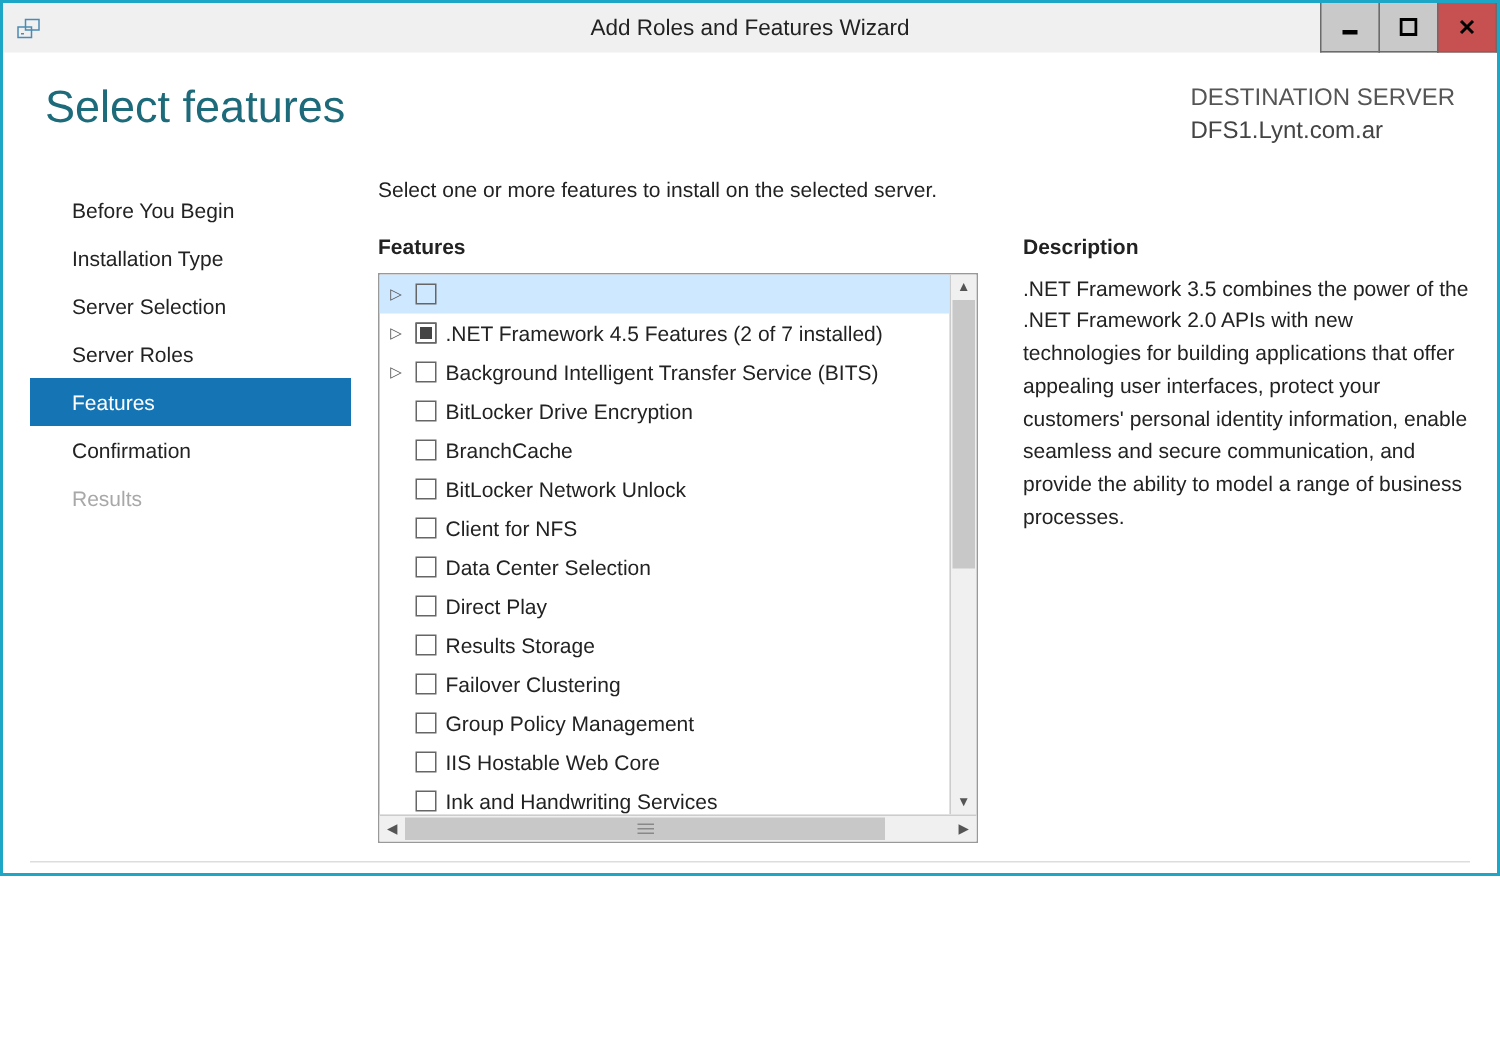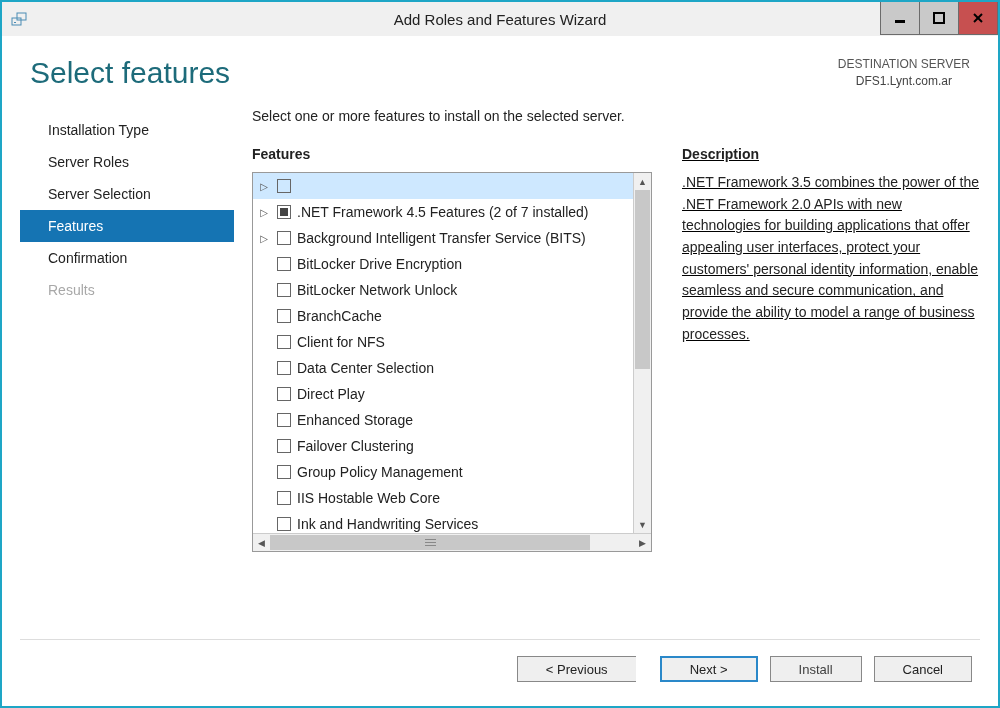--- a/index.html
+++ b/index.html
@@ -1,38 +1,38 @@
 <!DOCTYPE html>
 <html><head>
 <meta charset="utf-8">
 <style>
   html, body { margin:0; padding:0; font-family:"Segoe UI", Arial, sans-serif; background:#fff; }
-  .window { width:1000px; height:708px; box-sizing:border-box; border:2px solid #1ea6c6; position:relative; display:flex; flex-direction:column; }
+  .window { width:1000px; height:584px; box-sizing:border-box; border:2px solid #1ea6c6; position:relative; display:flex; flex-direction:column; }
   .titlebar { height:34px; background:#f0f0f0; display:flex; align-items:center; position:relative; padding-left:8px; }
   .titlebar .title { position:absolute; left:50%; transform:translateX(-50%); font-size:15px; color:#222; }
   .winicon { width:20px; height:20px; display:flex; align-items:center; justify-content:center; }
   .winctrls { margin-left:auto; display:flex; height:100%; }
   .winctrl { width:38px; height:32px; border:1px solid #6b6b6b; border-top:none; display:flex; align-items:center; justify-content:center; background:#c9c9c9; margin-left:-1px; }
   .winctrl.close { background:#c75050; color:#000; }
   .winctrl svg { display:block; }
   .content { flex:1; display:flex; flex-direction:column; padding:12px 18px 0 18px; position:relative; }
   .header { display:flex; justify-content:space-between; align-items:flex-start; padding:8px 10px 0 10px; }
   .page-title { color:#1d6b7a; font-size:30px; font-weight:300; }
-  .dest { text-align:center; font-size:12px; color:#444; line-height:1.4; }
+  .dest { text-align:left; font-size:16px; color:#444; line-height:1.4; }
   .dest .lbl { color:#555; }
   .body { display:flex; flex:1; margin-top:18px; min-height:0; }
   .nav { width:214px; flex-shrink:0; padding-top:6px; }
   .nav-item { padding:8px 10px 8px 28px; font-size:14px; color:#222; cursor:pointer; }
   .nav-item.selected { background:#1574b3; color:#fff; }
   .nav-item.disabled { color:#a8a8a8; }
   .main { flex:1; display:flex; flex-direction:column; padding-left:18px; min-height:0; }
   .instr { font-size:14px; color:#222; }
   .cols { display:flex; margin-top:22px; gap:30px; min-height:0; flex:1; }
   .col-features { width:400px; display:flex; flex-direction:column; }
-  .col-desc { flex:1;text-decoration:underline; }
+  .col-desc { flex:1; }
   .col-head { font-weight:600; font-size:14px; color:#222; margin-bottom:10px; }
   .listbox-wrap { border:1px solid #999; position:relative; height:378px; display:flex; flex-direction:column; }
   .listbox { flex:1; overflow:hidden; display:flex; }
   .listbox-rows { flex:1; overflow:hidden; }
   .row { display:flex; align-items:center; height:26px; font-size:14px; color:#222; padding-left:4px; white-space:nowrap; }
   .row.selected { background:#cee8ff; }
   .row.selected .lbl { background:#339af0; color:#fff; padding:1px 3px; }
   .expander { width:14px; display:flex; justify-content:center; font-size:10px; color:#555; }
   .chk { width:14px; height:14px; border:1px solid #666; margin:0 6px; display:flex; align-items:center; justify-content:center; box-sizing:border-box; }
   .chk.partial { background:#444; box-shadow:inset 0 0 0 2px #fff; }
@@ -91,23 +91,24 @@
     <div class="header">
       <div class="page-title">Select features</div>
       <div class="dest">
         <div class="lbl">DESTINATION SERVER</div>
         <div>DFS1.Lynt.com.ar</div>
       </div>
     </div>
 
     <div class="body">
       <div class="nav" id="nav">
+          <div class="nav-item">Before You Begin</div>
           <div class="nav-item">Installation Type</div>
+          <div class="nav-item">Server Selection</div>
           <div class="nav-item">Server Roles</div>
-          <div class="nav-item">Server Selection</div>
           <div class="nav-item selected">Features</div>
           <div class="nav-item">Confirmation</div>
           <div class="nav-item disabled">Results</div>
         </div>
 
       <div class="main">
         <div class="instr">Select one or more features to install on the selected server.</div>
         <div class="cols">
           <div class="col-features">
             <div class="col-head">Features</div>
@@ -129,46 +130,46 @@
                       <span class="lbl">Background Intelligent Transfer Service (BITS)</span>
                     </div>
                     <div class="row">
                       <span class="expander"></span>
                       <span class="chk"></span>
                       <span class="lbl">BitLocker Drive Encryption</span>
                     </div>
                     <div class="row">
                       <span class="expander"></span>
                       <span class="chk"></span>
+                      <span class="lbl">BranchCache</span>
+                    </div>
+                    <div class="row">
+                      <span class="expander"></span>
+                      <span class="chk"></span>
                       <span class="lbl">BitLocker Network Unlock</span>
                     </div>
                     <div class="row">
                       <span class="expander"></span>
                       <span class="chk"></span>
-                      <span class="lbl">BranchCache</span>
-                    </div>
-                    <div class="row">
-                      <span class="expander"></span>
-                      <span class="chk"></span>
                       <span class="lbl">Client for NFS</span>
                     </div>
                     <div class="row">
                       <span class="expander"></span>
                       <span class="chk"></span>
                       <span class="lbl">Data Center Selection</span>
                     </div>
                     <div class="row">
                       <span class="expander"></span>
                       <span class="chk"></span>
                       <span class="lbl">Direct Play</span>
                     </div>
                     <div class="row">
                       <span class="expander"></span>
                       <span class="chk"></span>
-                      <span class="lbl">Enhanced Storage</span>
+                      <span class="lbl">Results Storage</span>
                     </div>
                     <div class="row">
                       <span class="expander"></span>
                       <span class="chk"></span>
                       <span class="lbl">Failover Clustering</span>
                     </div>
                     <div class="row">
                       <span class="expander"></span>
                       <span class="chk"></span>
                       <span class="lbl">Group Policy Management</span>

